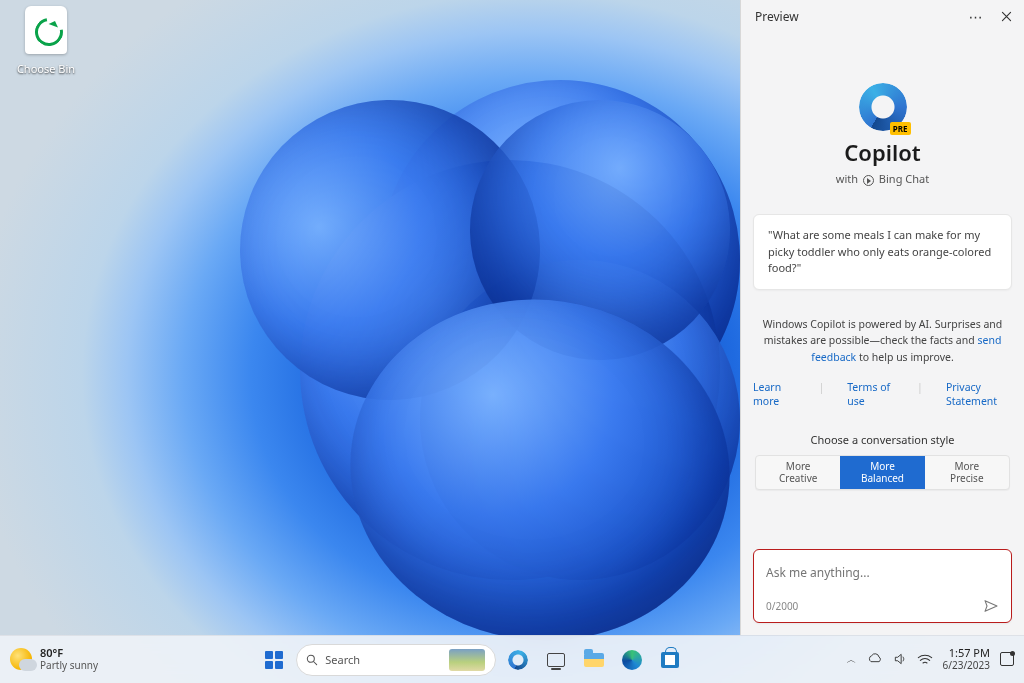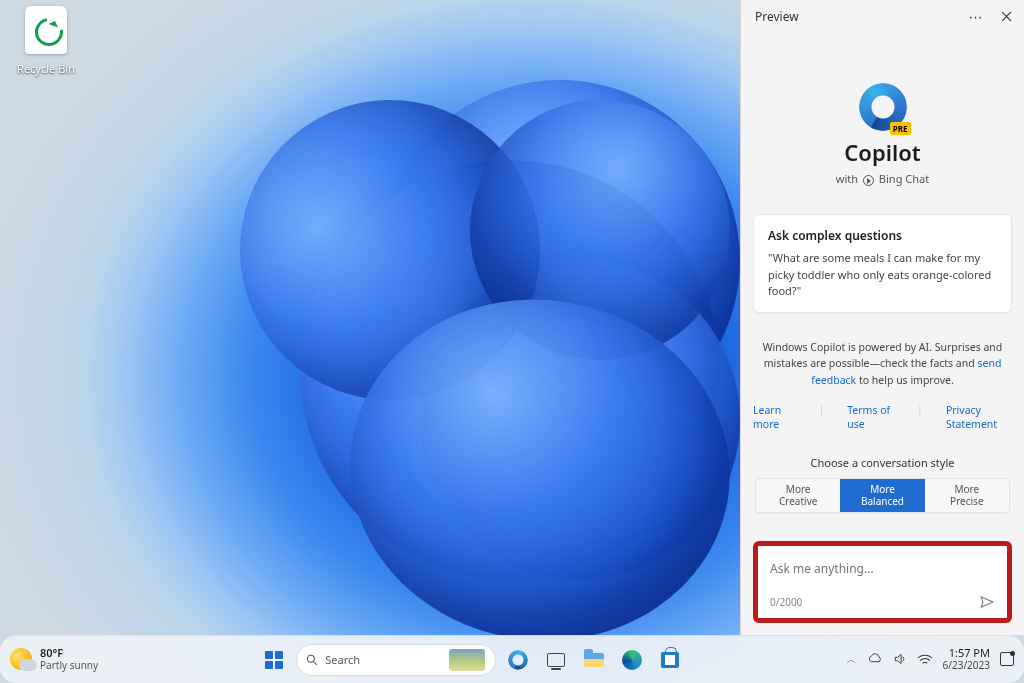--- a/index.html
+++ b/index.html
@@ -108,37 +108,37 @@
   .style-seg button {
     flex:1; border:none; background:transparent; font-size:10px; color:#555; padding:4px 0;
     cursor:pointer; line-height:1.25;
   }
   .style-seg button small{display:block;font-size:10px;}
   .style-seg button.active { background:#1f6bd0; color:#fff; }
 
   .spacer { flex:1; }
 
   .input-card {
-    background:#fff; border:5px solid #b91c1c; border-radius:6px; margin:10px 12px 12px;
+    background:#fff; border:1px solid #b91c1c; border-radius:6px; margin:10px 12px 12px;
     padding:10px 12px 8px; box-shadow:0 1px 2px rgba(0,0,0,.05);
   }
   .input-card input {
     width:100%; border:none; outline:none; font-size:12px; color:#333; background:transparent;
   }
   .input-foot { display:flex; justify-content:space-between; align-items:center; margin-top:16px; }
   .input-foot .count { font-size:10px; color:#888;}
   .input-foot .send { width:16px; height:16px; color:#777; cursor:pointer;}
 
   
   .taskbar {
     position:absolute; left:0; right:0; bottom:0; height:48px;
     background:rgba(238,242,247,.92); backdrop-filter:blur(8px);
     border-top:1px solid rgba(0,0,0,.06);
     display:flex; align-items:center; justify-content:space-between;
-    padding:4px 10px; font-size:11px; color:#222;border-radius:16px;
+    padding:4px 10px; font-size:11px; color:#222;
   }
   .tb-left { display:flex; align-items:center; gap:8px; cursor:pointer;}
   .tb-left .sun {
     width:22px; height:22px; border-radius:50%;
     background:radial-gradient(circle at 35% 35%,#ffe27a,#f5b400 70%);
     position:relative;
   }
   .tb-left .sun::after{content:"";position:absolute;left:9px;top:11px;width:18px;height:12px;border-radius:10px;background:#cfd6de;}
   .tb-left .wx { line-height:1.15;}
   .tb-left .wx .t{font-weight:600;}
@@ -195,21 +195,21 @@
     <div class="petal p1"></div>
       <div class="petal p2"></div>
       <div class="petal p3"></div>
     <div class="petal p4"></div>
       <div class="petal p5"></div>
       <div class="petal p6"></div>
   </div>
 
   <div class="desktop-icon">
     <div class="bin"></div>
-    <span>Recycle Bin</span>
+    <span>Choose Bin</span>
   </div>
 </div>
 
 <div class="sidebar">
   <div class="sb-head">
     <span>Preview</span>
     <div class="right">
       <span class="icon-btn dots">⋯</span>
       <span class="icon-btn">
         <svg viewBox="0 0 16 16" width="13" height="13">
@@ -227,21 +227,20 @@
       </div>
       <h1>Copilot</h1>
       <div class="with">
         <span>with</span>
         <span class="bing-icon"></span>
         <span>Bing Chat</span>
       </div>
     </div>
 
     <div class="card">
-      <h3>Ask complex questions</h3>
       <p>"What are some meals I can make for my picky toddler who only eats orange-colored food?"</p>
     </div>
 
     <div class="disclosure">
       <span>Windows Copilot is powered by AI. Surprises and mistakes are possible—check the facts and </span><a>send feedback</a><span> to help us improve.</span>
     </div>
 
     <div class="link-row">
       <a>Learn more</a>
       <span class="sep">|</span>

